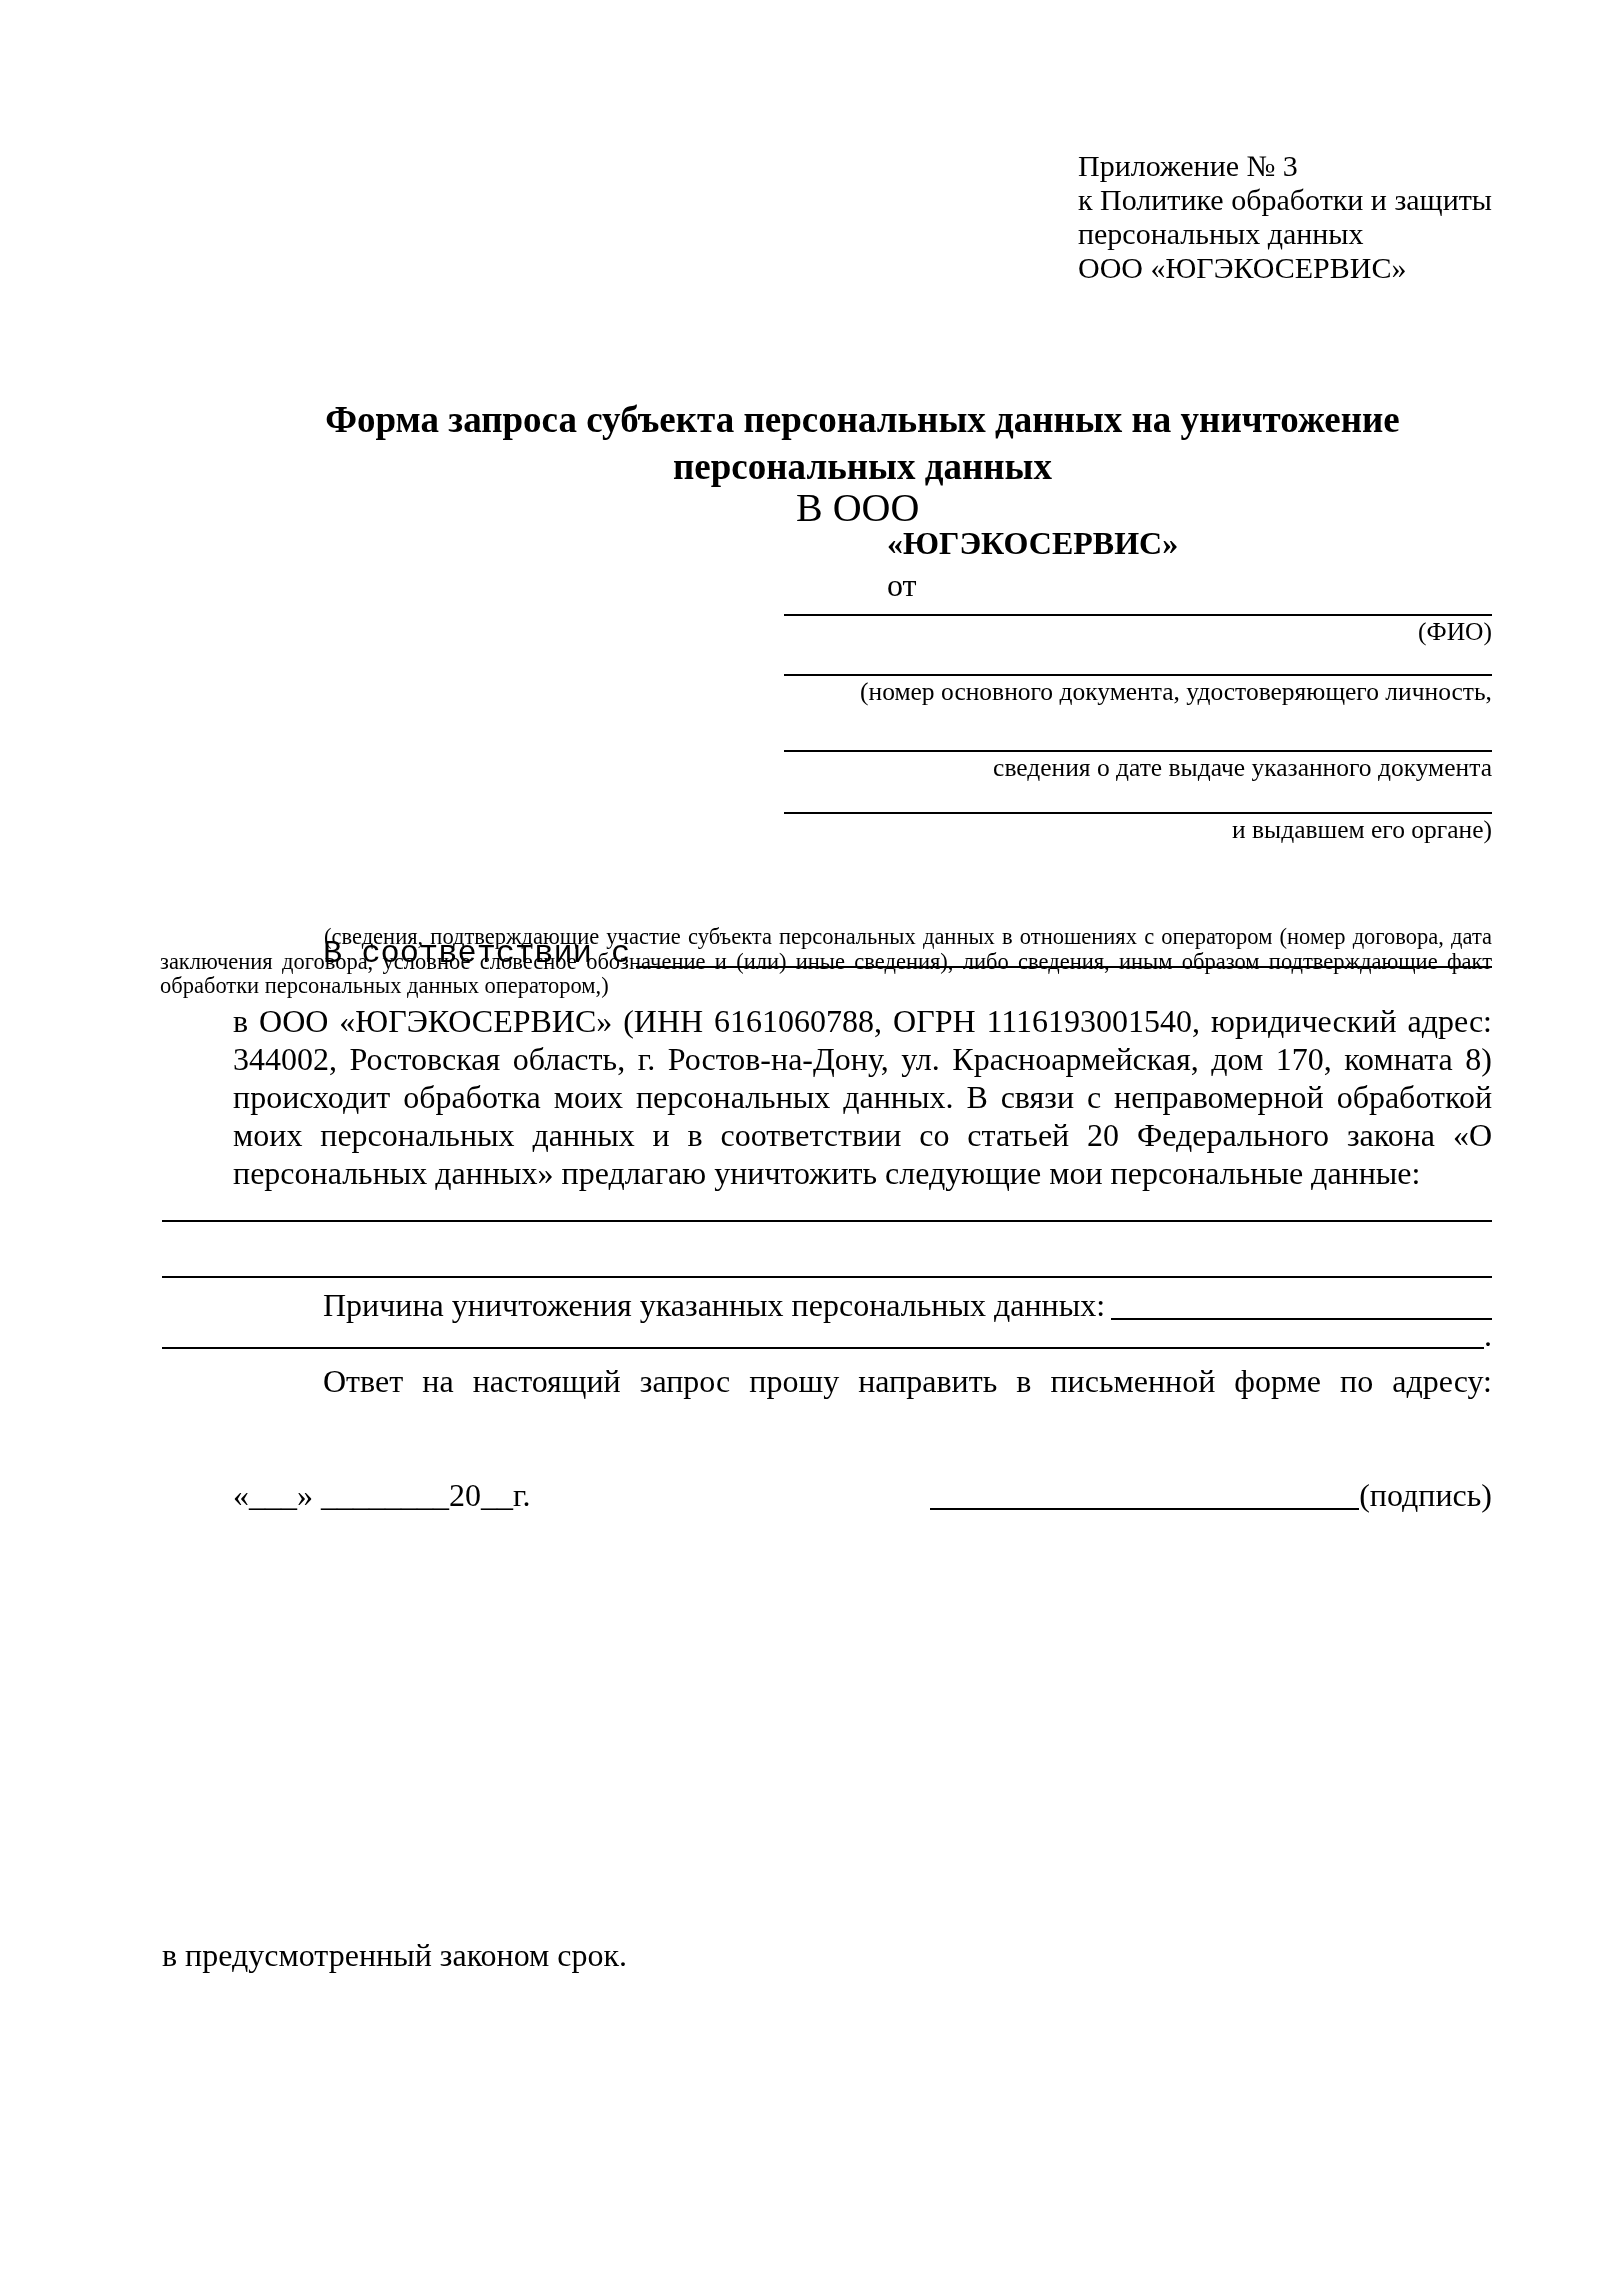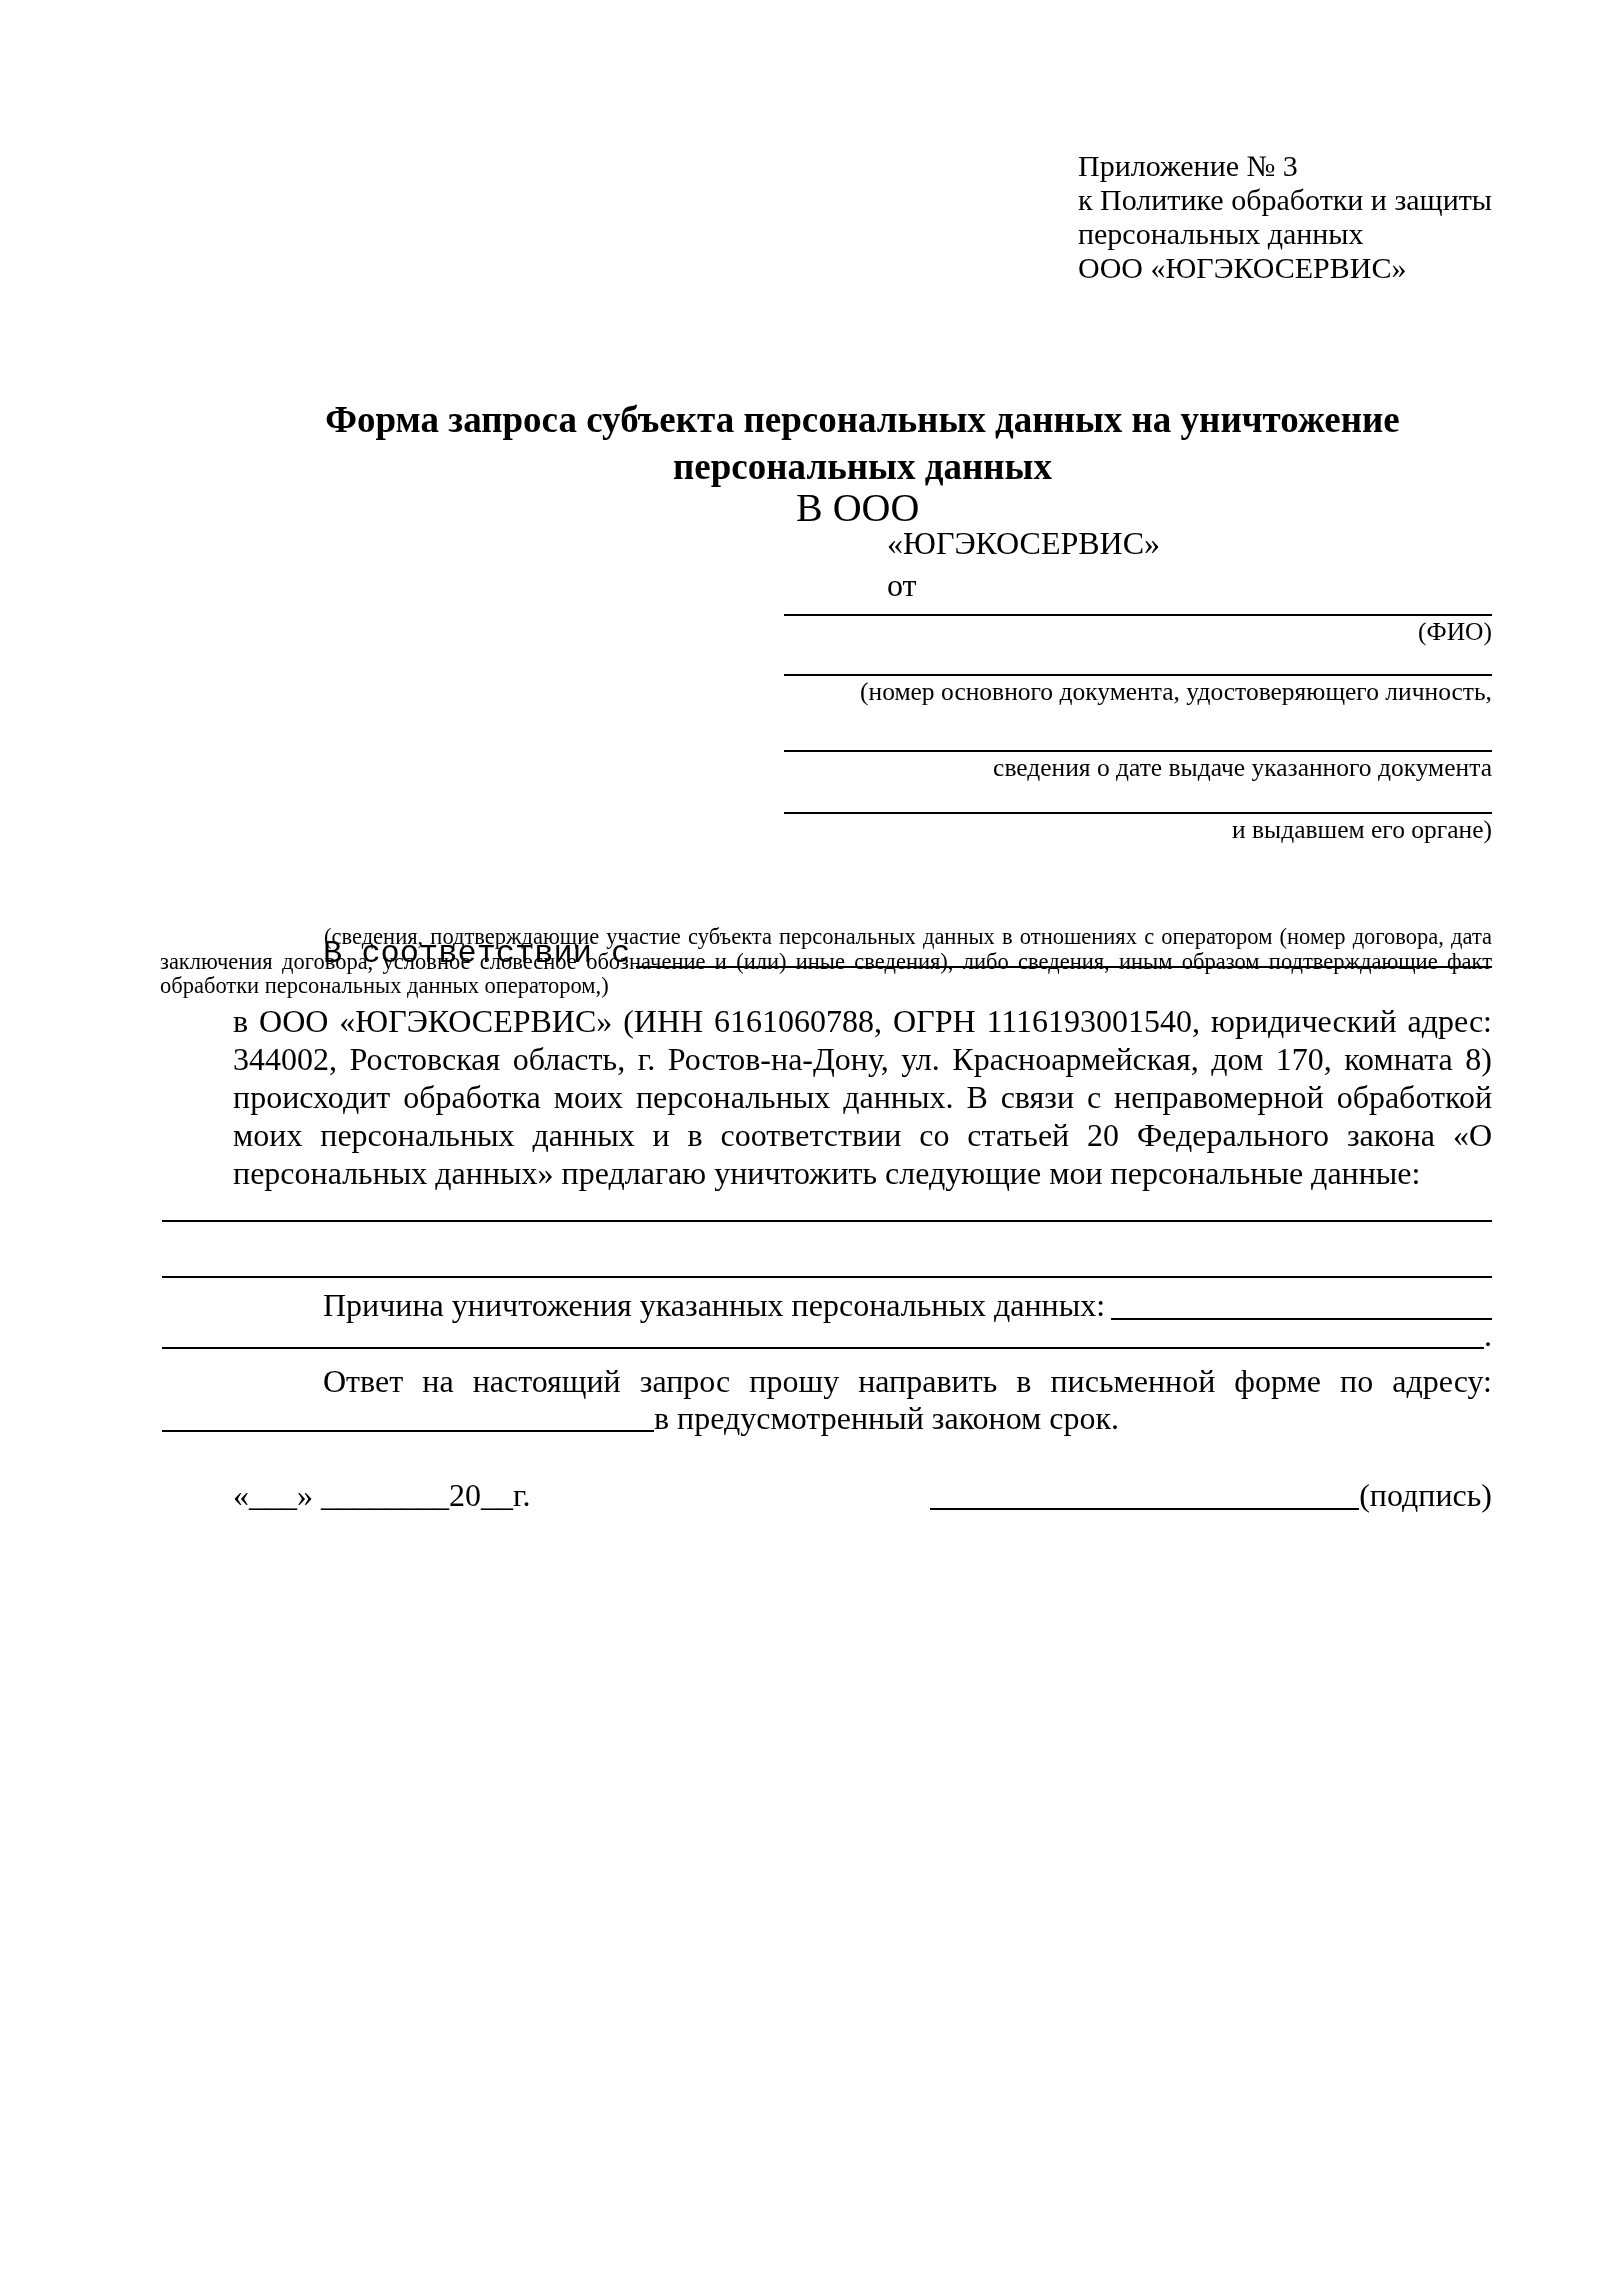--- a/index.html
+++ b/index.html
@@ -15,21 +15,21 @@
 
   
   .hdr{left:1078px;top:149px;width:421px;font-size:30px;line-height:34px;}
 
   
   .title{left:233px;top:396px;width:1259px;text-align:center;
          font-weight:bold;font-size:37px;line-height:47px;}
 
   
   .addr1{left:796px;top:484px;font-size:40px;}
-  .addr2{left:887px;top:525px;font-size:32px;}
+  .addr2{left:887px;top:525px;font-size:32px;font-weight:bold;}
   .addr3{left:887px;top:567px;font-size:32px;}
 
   
   .field{left:784px;width:708px;border-top:2.9px solid #000;}
   .fcap{width:100%;text-align:right;font-size:25.5px;line-height:29px;padding-top:1px;}
 
   
   .rule{border-top:2.9px solid #000;height:0;}
 
   .row{left:233px;width:1259px;display:flex;font-size:32px;line-height:39px;white-space:nowrap;}
@@ -98,21 +98,21 @@
     <span class="indent"></span>
     <span>Причина уничтожения указанных персональных данных:</span>
     <span class="fill"></span>
   </div>
   <div class="abs rowwide" style="top:1317px;">
     <span class="fill" style="margin-left:0;"></span>
     <span>.</span>
   </div>
 
   <div class="abs answer1">Ответ на настоящий запрос прошу направить в письменной форме по адресу:</div>
-  <div class="abs rowwide" style="top:1400px;">
+  <div class="abs rowwide" style="top:1438px;flex-direction:column;">
     <span class="blank502"></span>
     <span>в предусмотренный законом срок.</span>
   </div>
 
   <div class="abs row" style="top:1476px;padding-right:21.6px;">
     <span>«___» ________20__г.</span>
     <span class="sig">
       <span class="blank438"></span>
       <span>(подпись)</span>
     </span>

